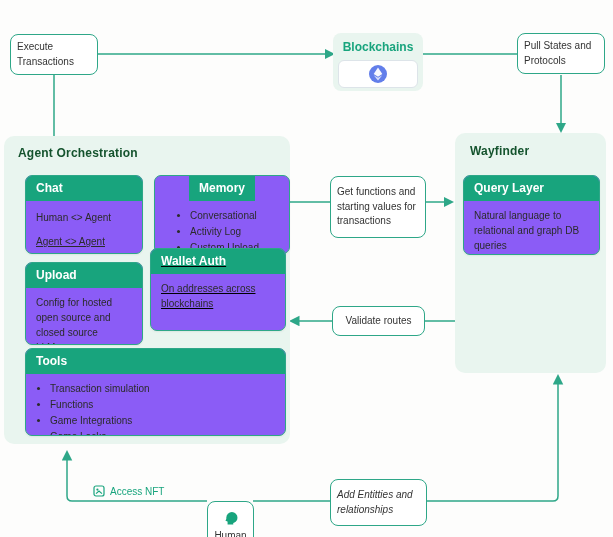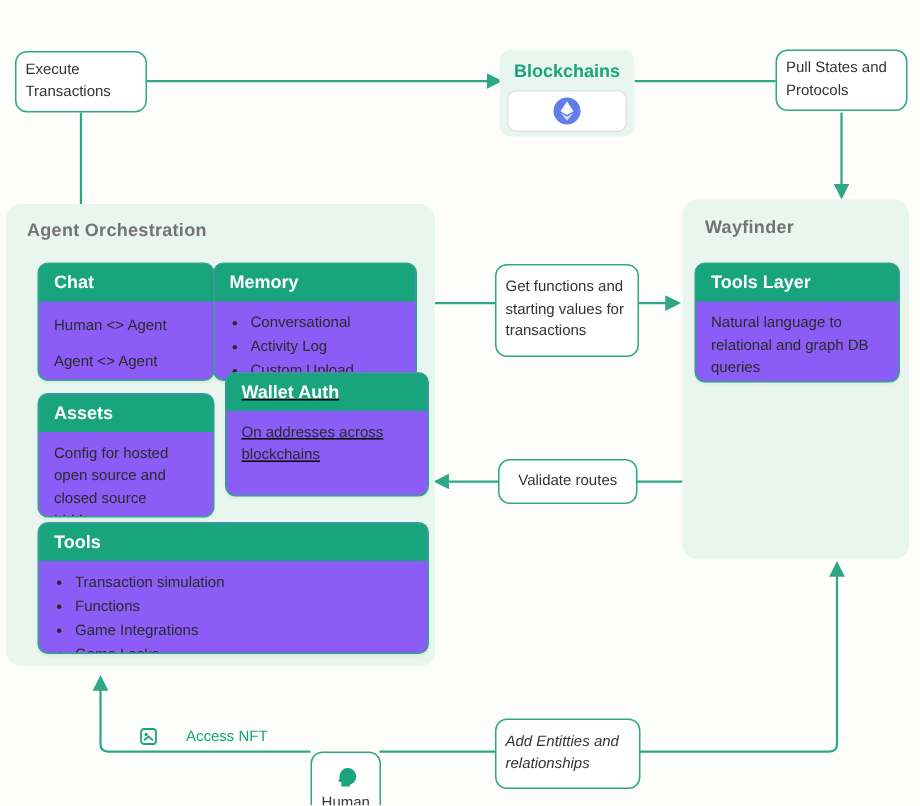--- a/index.html
+++ b/index.html
@@ -2,46 +2,46 @@
 <html><head>
 <meta charset="utf-8">
 <style>
   html,body{margin:0;padding:0;}
   body{font-family:"Liberation Sans", sans-serif; background:#ffffff;}
   .canvas{position:relative;width:613px;height:537px;background:#fdfdfc;overflow:hidden;}
   svg.wires{position:absolute;left:0;top:0;z-index:0;}
 
   
   .panel{position:absolute;background:#E9F5EF;border-radius:10px;z-index:1;}
-  .panel-title{font-size:12px;font-weight:bold;color:#737373;letter-spacing:.2px;}
+  .panel-title{font-size:12px;font-weight:bold;color:#14532d;letter-spacing:.2px;}
 
   
   .card{position:absolute;background:#8b5cf6;border:1px solid #2EA788;border-radius:7px;z-index:2;overflow:hidden;display:flex;flex-direction:column;box-shadow:0 1px 2px rgba(0,0,0,0.06);}
   .card-header{background:#18A47D;color:#ffffff;font-weight:bold;font-size:12px;padding:5px 10px 6px 10px;}
   .card-body{font-size:10px;color:#2b2b2b;padding:7px 19px 6px 10px;line-height:1.5;}
   .card-body ul{margin:0;padding:0 0 0 14px;}
   .card-body li{margin:0 0 1px 0;}
   .chat-line{margin:2px 0 9px 0;}
-  .chat-line:last-child{margin-bottom:4px;}
+  .chat-line:last-child{margin-bottom:4px;text-decoration:underline;}
 
   
   .wbox{position:absolute;background:#ffffff;border:1.2px solid #2EA788;border-radius:8px;z-index:2;display:flex;align-items:center;justify-content:center;font-size:10px;color:#333333;line-height:1.45;padding:3px 6px;box-sizing:border-box;}
 
   
   .bc-panel{position:absolute;background:#E9F5EF;border-radius:8px;z-index:2;display:flex;flex-direction:column;align-items:center;padding-top:7px;box-sizing:border-box;}
   .bc-title{font-size:12px;font-weight:bold;color:#18A47D;}
   .bc-inner{margin-top:6px;width:78px;height:26px;background:#ffffff;border:1px solid #dde4e9;border-radius:6px;display:flex;align-items:center;justify-content:center;}
 
   .eth-circle{width:18px;height:18px;border-radius:50%;background:#627EEA;display:flex;align-items:center;justify-content:center;}
 
   
   .human-box{position:absolute;background:#ffffff;border:1.2px solid #2EA788;border-radius:8px;z-index:2;display:flex;flex-direction:column;align-items:center;justify-content:center;gap:2px;box-sizing:border-box;margin-top:24px;}
   .human-label{font-size:10px;color:#333;}
 
-  .access-label{position:absolute;z-index:2;display:flex;align-items:center;gap:19px;font-size:10px;color:#18A47D;font-weight:normal;}
+  .access-label{position:absolute;z-index:2;display:flex;align-items:center;gap:5px;font-size:10px;color:#18A47D;font-weight:normal;}
 </style>
 </head>
 <body>
 
 <div class="canvas">
 
   <svg class="wires" width="613" height="537" viewBox="0 0 613 537">
     <defs>
       <marker id="arr" markerWidth="8" markerHeight="8" refX="1" refY="3.5" orient="auto">
         <path d="M0 0 L7 3.5 L0 7 Z" fill="#2EA788"></path>
@@ -84,33 +84,33 @@
   </div>
 
   <div class="card" style="left:25px;top:175px;width:116px;height:77px;">
     <div class="card-header">Chat</div>
     <div class="card-body">
       <div class="chat-line">Human &lt;&gt; Agent</div>
       <div class="chat-line">Agent &lt;&gt; Agent</div>
     </div>
   </div>
 
-  <div class="card" style="left:142px;top:175px;width:134px;height:77px;">
+  <div class="card" style="left:154px;top:175px;width:134px;height:77px;align-items:center;">
     <div class="card-header">Memory</div>
     <div class="card-body">
       <ul>
           <li>Conversational</li>
           <li>Activity Log</li>
           <li>Custom Upload</li>
         </ul>
     </div>
   </div>
 
   <div class="card" style="left:25px;top:262px;width:116px;height:81px;">
-    <div class="card-header">Assets</div>
+    <div class="card-header">Upload</div>
     <div class="card-body">Config for hosted open source and closed source LLMs</div>
   </div>
 
   <div class="card" style="left:150px;top:248px;width:134px;height:81px;text-decoration:underline;">
     <div class="card-header">Wallet Auth</div>
     <div class="card-body">On addresses across blockchains</div>
   </div>
 
   <div class="card" style="left:25px;top:348px;width:259px;height:86px;">
     <div class="card-header">Tools</div>
@@ -122,21 +122,21 @@
           <li>Game Locks</li>
         </ul>
     </div>
   </div>
 
   <div class="panel" style="left:455px;top:133px;width:151px;height:240px;">
     <div class="panel-title" style="position:absolute;left:15px;top:11px;">Wayfinder</div>
   </div>
 
   <div class="card" style="left:463px;top:175px;width:135px;height:78px;">
-    <div class="card-header">Tools Layer</div>
+    <div class="card-header">Query Layer</div>
     <div class="card-body">Natural language to relational and graph DB queries</div>
   </div>
 
 
   <div class="wbox" style="left:330px;top:176px;width:96px;height:62px;">
     <span>Get functions and starting values for transactions</span>
   </div>
 
   <div class="wbox" style="left:332px;top:306px;width:93px;height:30px;">
     <span>Validate routes</span>

